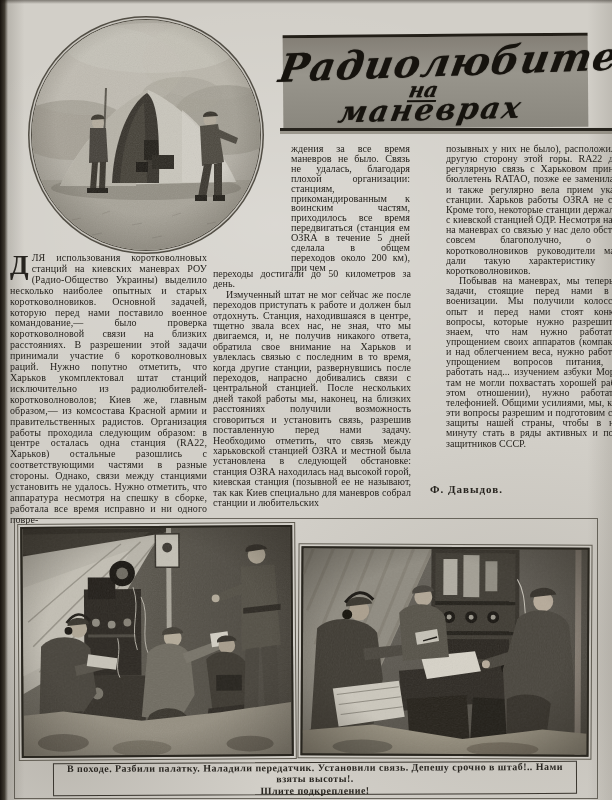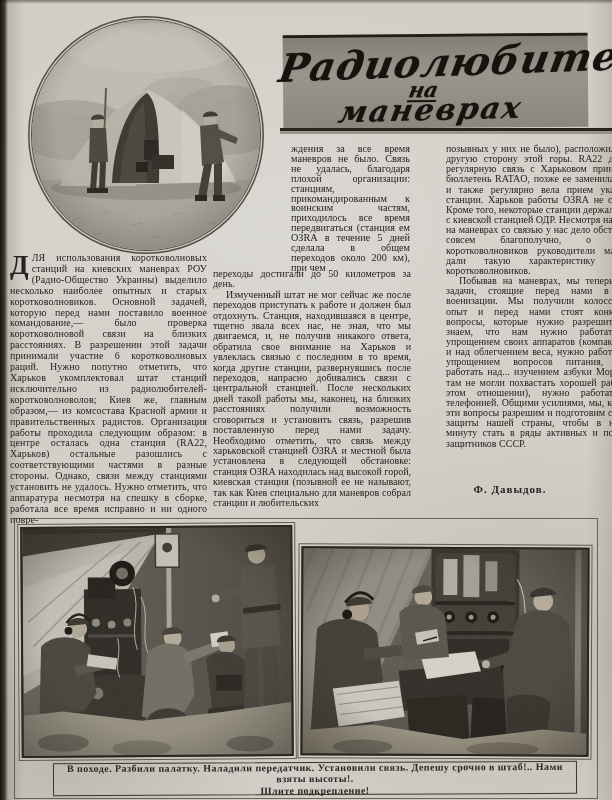--- a/index.html
+++ b/index.html
@@ -33,21 +33,21 @@
     box-shadow:0 3px 0 rgba(125,120,108,.65);}
 
   .col{position:absolute;text-align:justify;}
   .col p{margin:0;}
   .indent{text-indent:13px;}
   .col-left{left:10px;top:253px;width:197px;font-size:10px;line-height:10.9px;letter-spacing:.1px;}
   .dropcap{float:left;font-size:27px;line-height:21px;font-weight:bold;padding:2px 3px 0 0;}
   .col-mid-top{left:291px;top:144px;width:119px;font-size:10.2px;line-height:9.9px;}
   .col-mid-bot{left:213px;top:269px;width:198px;font-size:10px;line-height:10.4px;}
   .col-right{left:403px;top:144px;width:198px;font-size:10px;line-height:10.15px;margin-left:43px;}
-  .signature{position:absolute;left:430px;top:483px;width:160px;text-align:center;
+  .signature{position:absolute;left:430px;top:483px;width:160px;text-align:left;
     font-weight:bold;font-size:11px;letter-spacing:1px;}
 
   .photos-frame{position:absolute;left:14px;top:518px;width:582px;height:279px;
     border:1px solid rgba(70,66,56,.75);}
   .photo-left{position:absolute;left:21px;top:526px;width:268px;height:227px;
     border:2px solid #29261f;outline:1px solid #605c52;outline-offset:2px;
     transform:rotate(-0.4deg);overflow:hidden;background:#57534a;}
   .photo-right{position:absolute;left:301px;top:547px;width:284px;height:205px;
     border:2px solid #29261f;outline:1px solid #605c52;outline-offset:2px;
     transform:rotate(0.3deg);overflow:hidden;background:#4c483f;}

